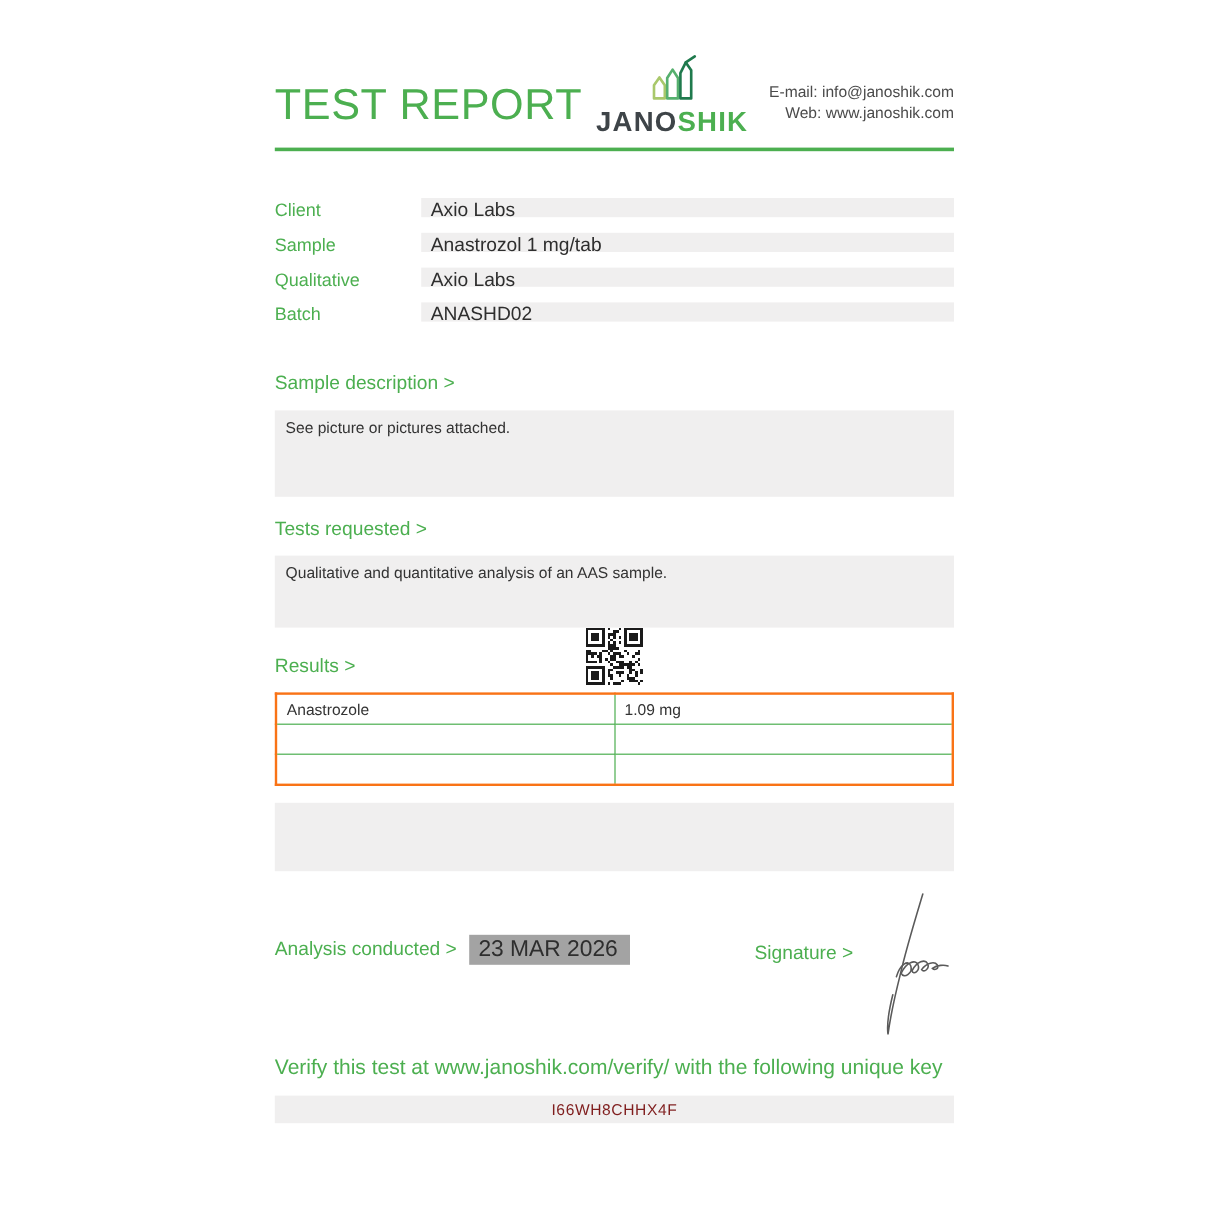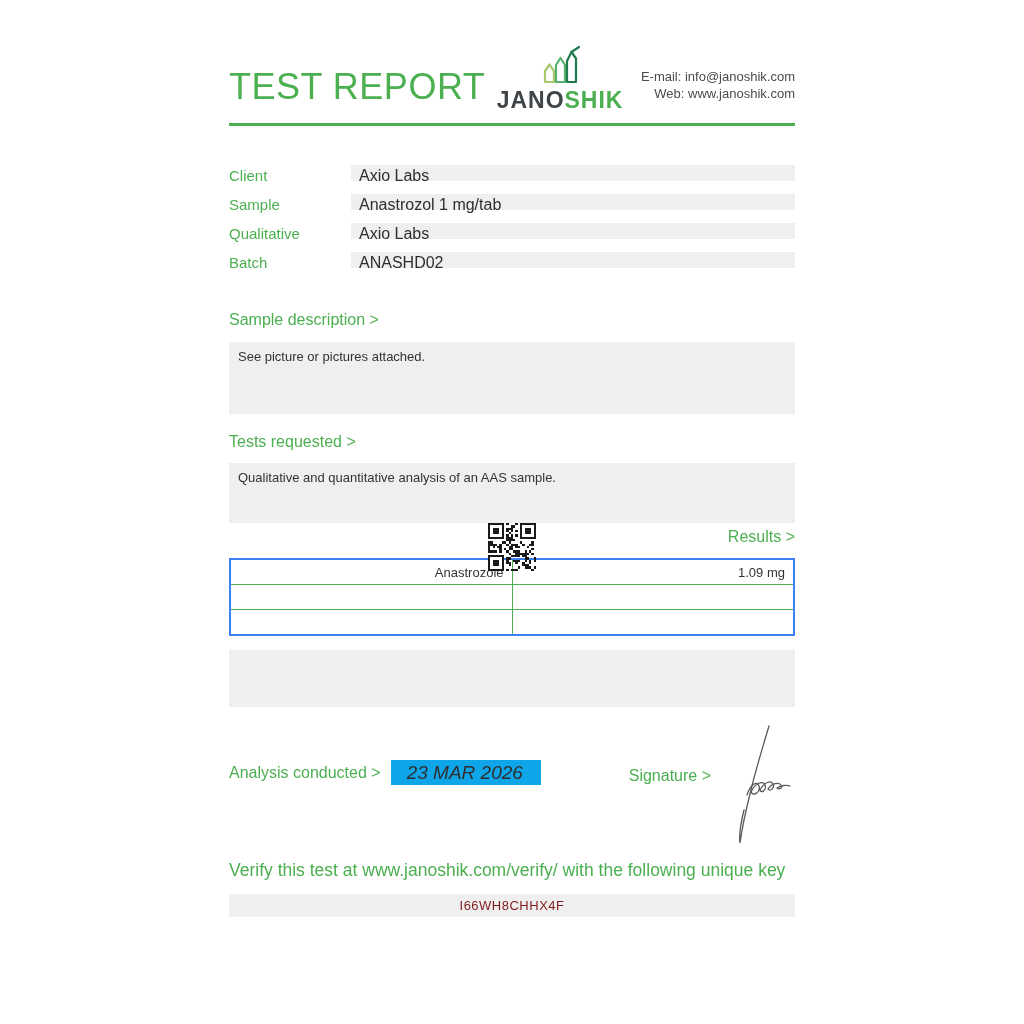--- a/index.html
+++ b/index.html
@@ -39,37 +39,37 @@
 
   
   .sec-heading{font-size:16px;color:#4caf50;}
   .sec-box{background:#f0efef;font-size:13px;color:#333;padding:7px 9px;box-sizing:border-box;}
   .desc-heading{margin-top:37px;}
   .desc-box{margin-top:13px;height:72px;}
   .tests-heading{margin-top:19px;}
   .tests-box{margin-top:12px;height:60px;}
 
   
-  .results{position:relative;padding-top:5px;text-align:right;}
+  .results{position:relative;padding-top:24px;}
   .qr{position:absolute;top:0;left:50%;transform:translateX(-50%);width:48px;height:48px;}
   .results-table{width:100%;border-collapse:collapse;margin-top:12px;}
   .results-table td{border:1px solid #4caf50;height:24px;font-size:13px;color:#333;
                     padding:0 8px;width:50%;}
-  .results-table{border:2px solid #3b82f6;}
+  .results-table{border:2px solid #f97316;}
 
   
   .comments-heading{margin-top:18px;}
   .comments-box{margin-top:14px;height:57px;}
 
   
   .footer-row{margin-top:53px;display:flex;justify-content:space-between;align-items:flex-end;position:relative;height:25px;}
   .analysis-left{display:flex;align-items:center;}
   .analysis-label{font-size:16px;white-space:nowrap;}
-  .analysis-box{margin-left:10px;width:118px;height:25px;background:#0ea5e9;font-size:19px;
-                color:#2e2e2e;line-height:25px;padding:0 16px;white-space:nowrap;font-style:italic;}
+  .analysis-box{margin-left:10px;width:118px;height:25px;background:#a3a3a3;font-size:19px;
+                color:#2e2e2e;line-height:25px;padding:0 8px;white-space:nowrap;}
   .sig-area{display:flex;align-items:center;margin-right:84px;}
   .sig-label{font-size:16px;white-space:nowrap;}
   .sig-svg{position:absolute;right:0px;top:-38px;}
 
   .verify-line{margin-top:75px;font-size:17.5px;color:#4caf50;white-space:nowrap;}
   .key-box{margin-top:13px;height:23px;background:#f0efef;display:flex;align-items:center;
            justify-content:center;font-size:13px;color:#7f1d1d;letter-spacing:.5px;}
 </style>
 </head>
 <body>

